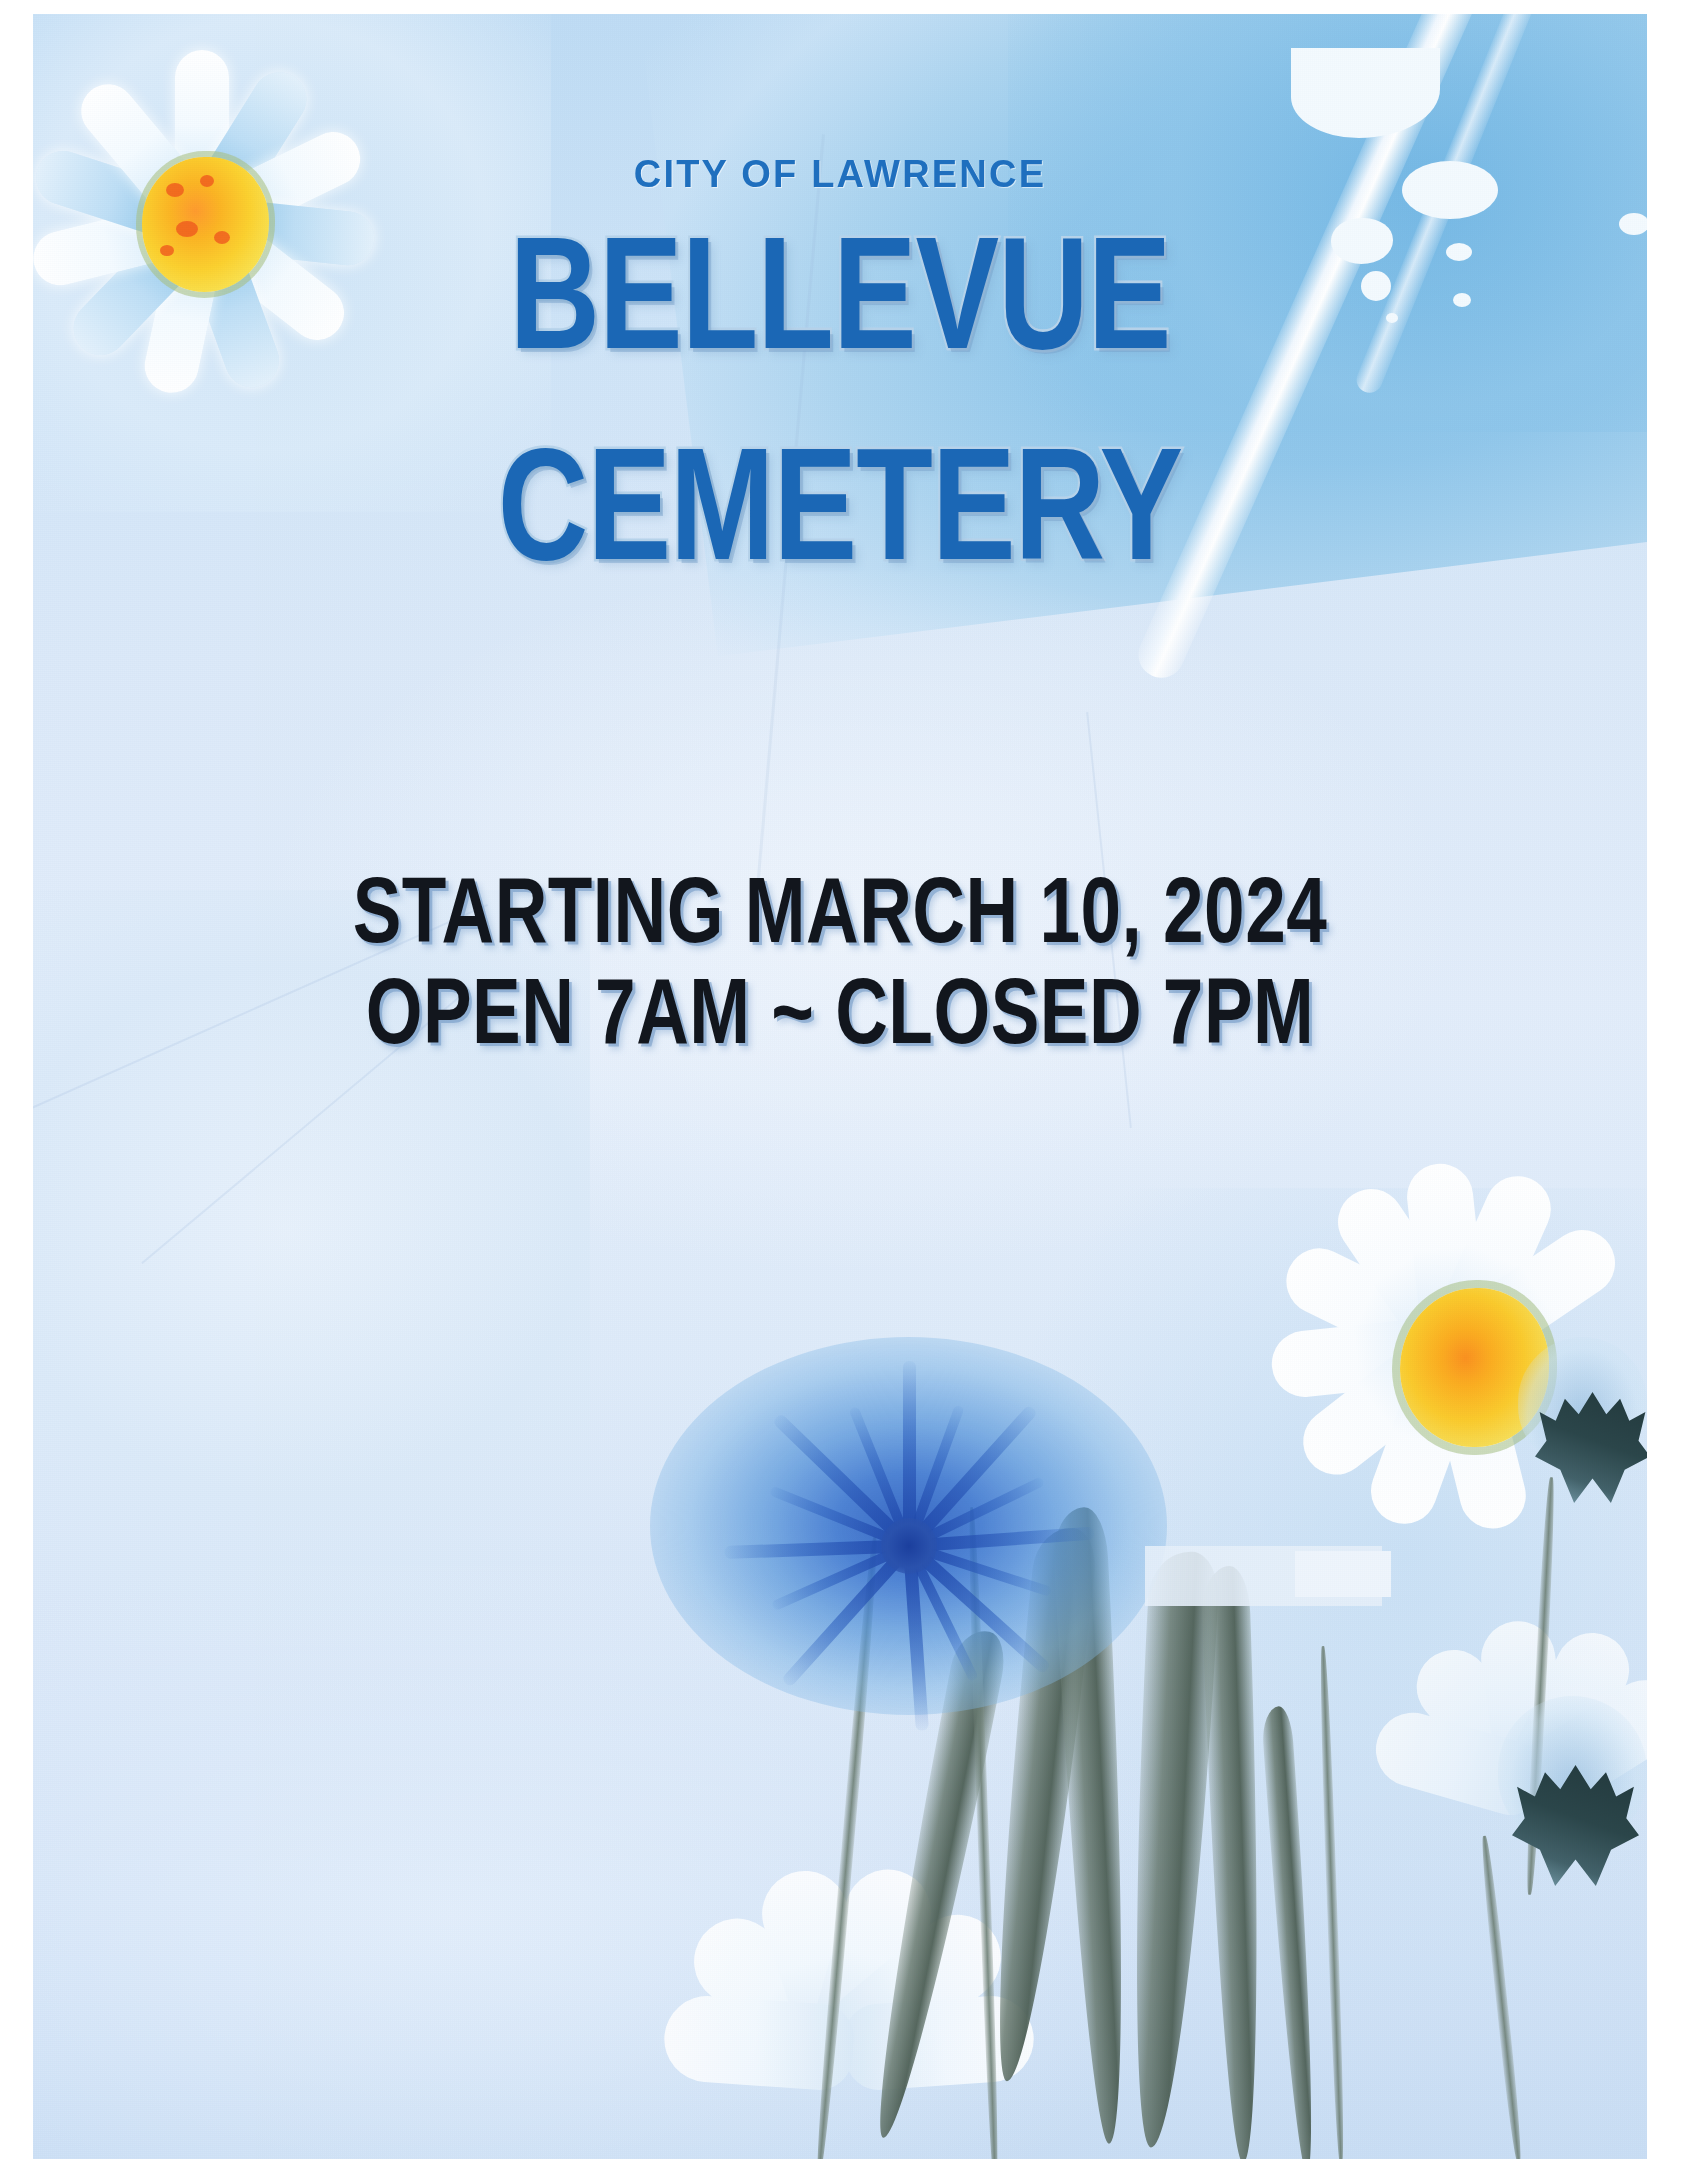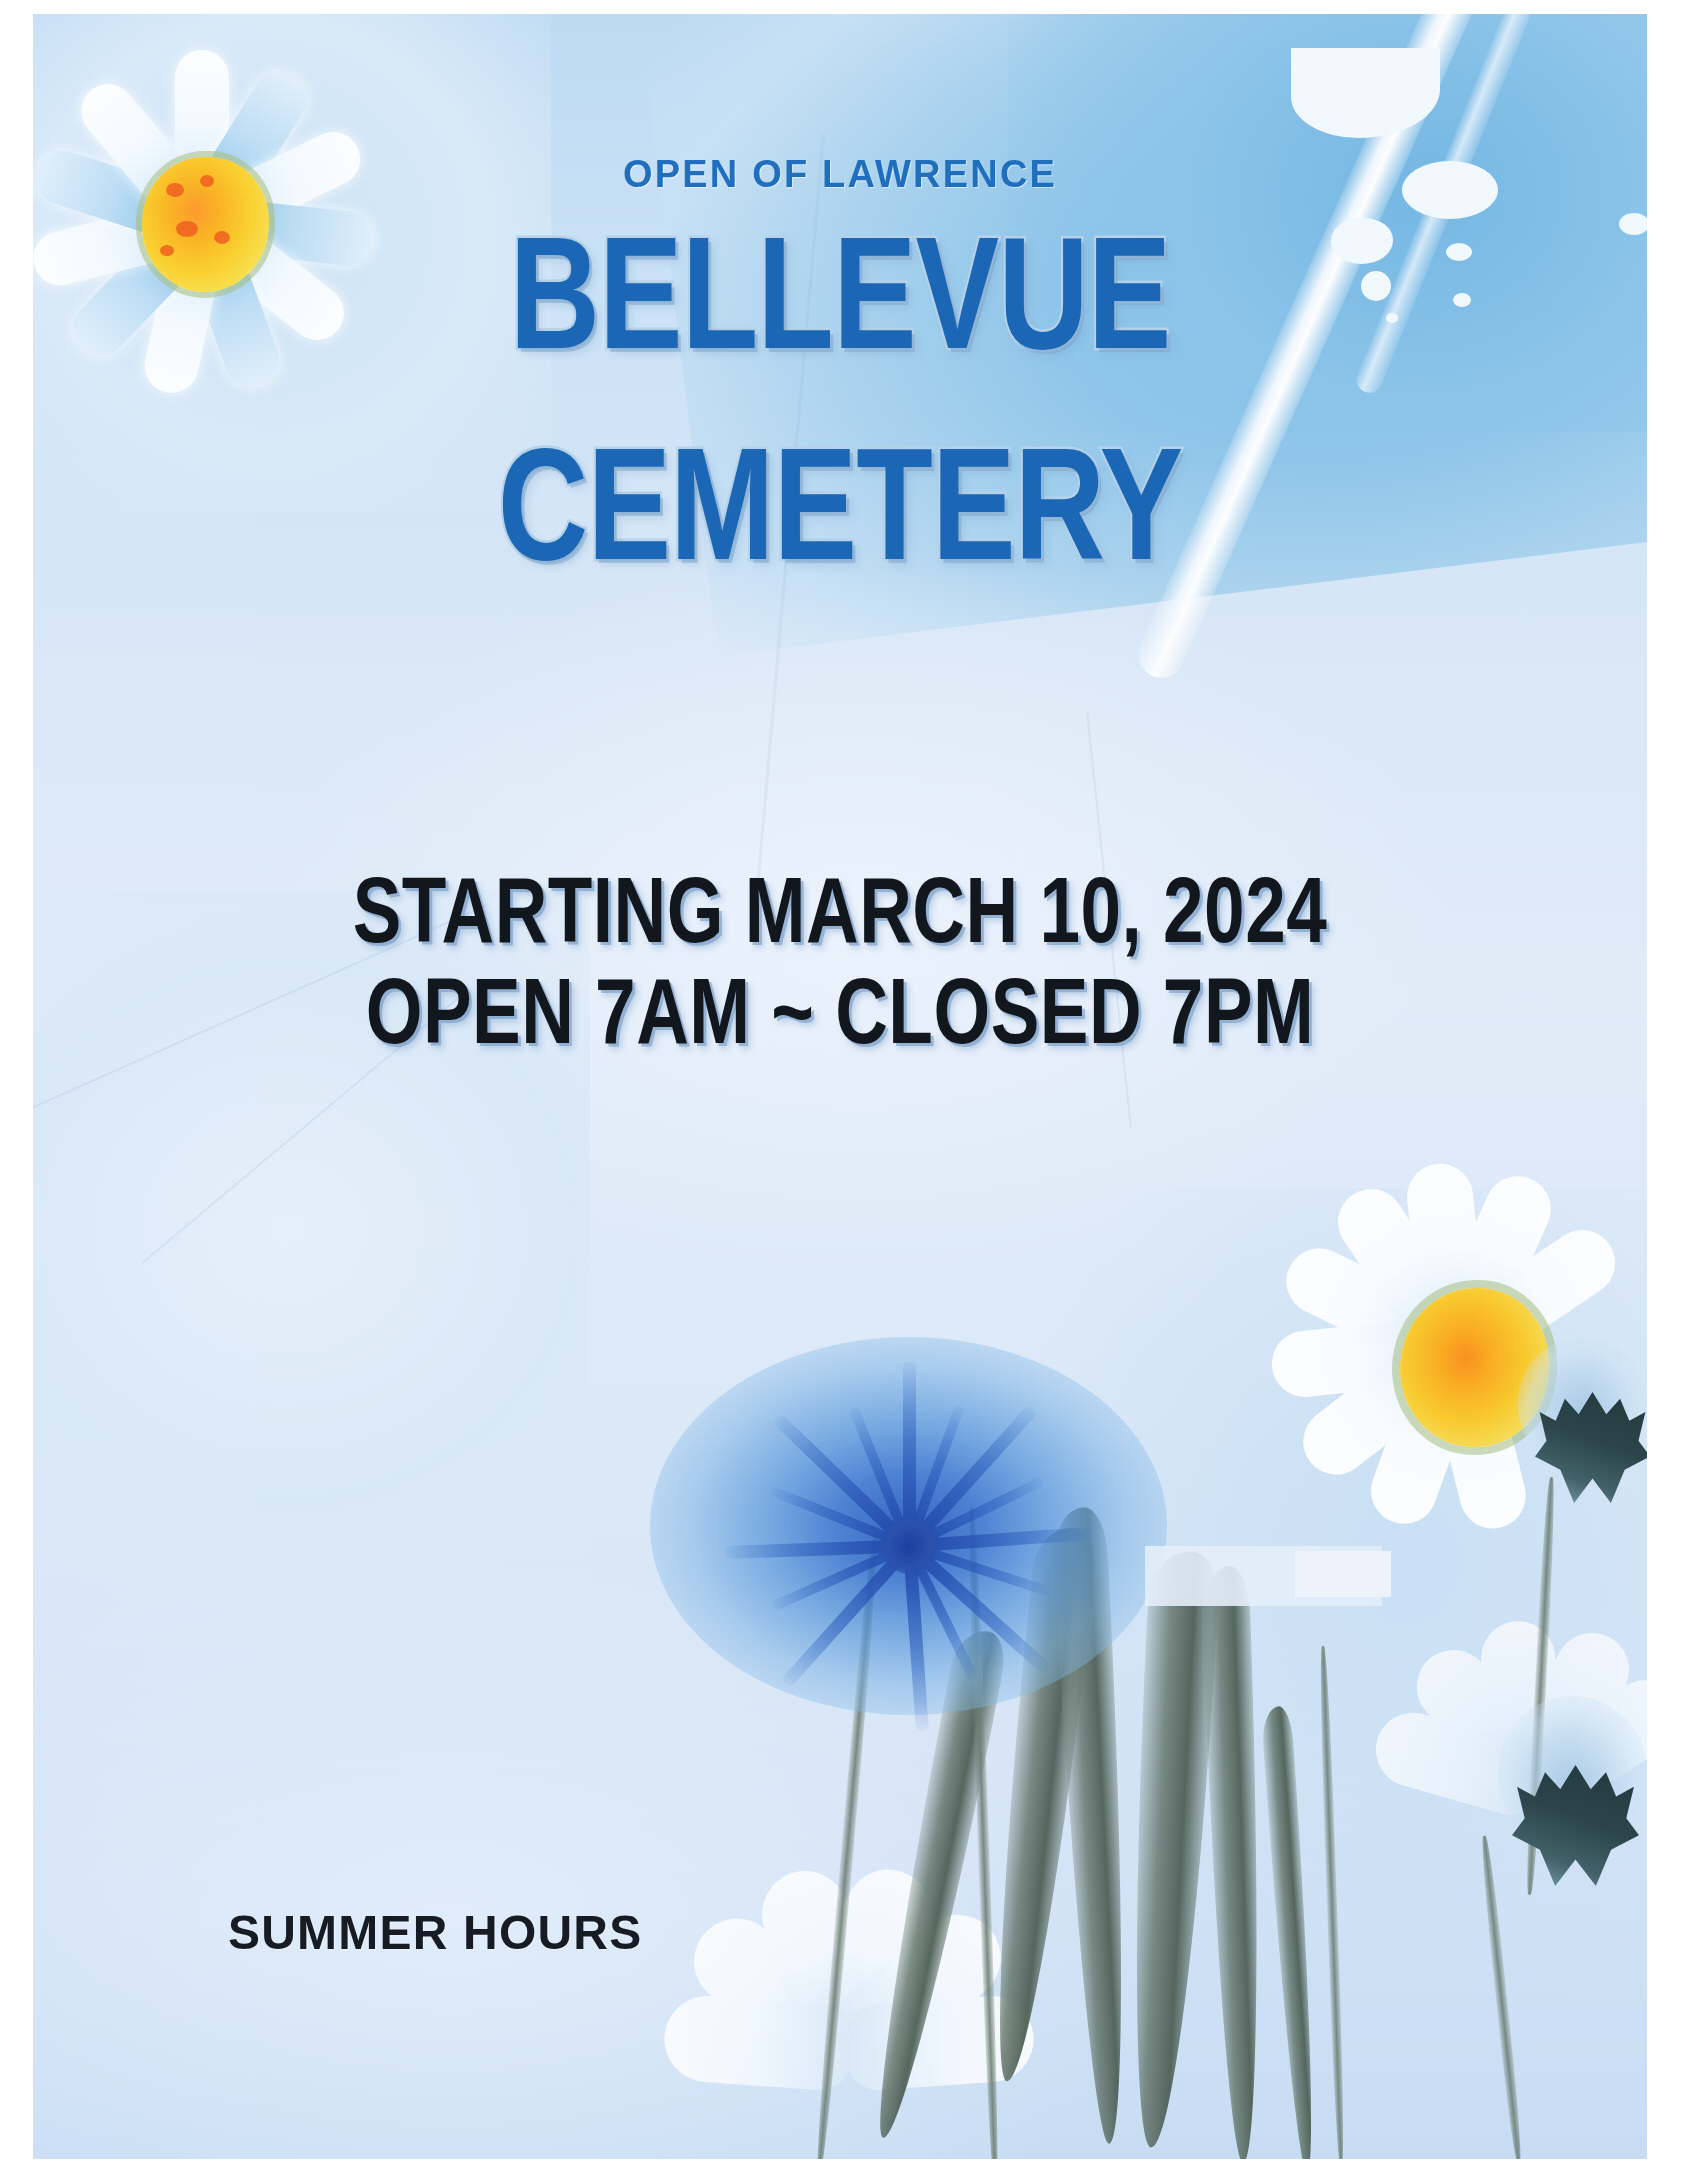--- a/index.html
+++ b/index.html
@@ -370,29 +370,28 @@
       <div class="eye"></div>
     </div>
 
     <div class="patch" id="patch-1"></div>
     <div class="patch" id="patch-2"></div>
 
     <div id="grain"></div>
 
     <div id="text-layer">
 
-      <div id="kicker">OPEN OF LAWRENCE</div>
+      <div id="kicker">CITY OF LAWRENCE</div>
 
       <div class="bigtitle" id="title-1">BELLEVUE</div>
 
       <div class="bigtitle" id="title-2">CEMETERY</div>
 
       <div class="darkline" id="line-1">STARTING MARCH 10, 2024</div>
 
       <div class="darkline" id="line-2">OPEN 7AM ~ CLOSED 7PM</div>
 
-      <div id="footnote">SUMMER HOURS</div>
 
     </div>
 
   </div>
 </div>
 
 
 </body></html>

